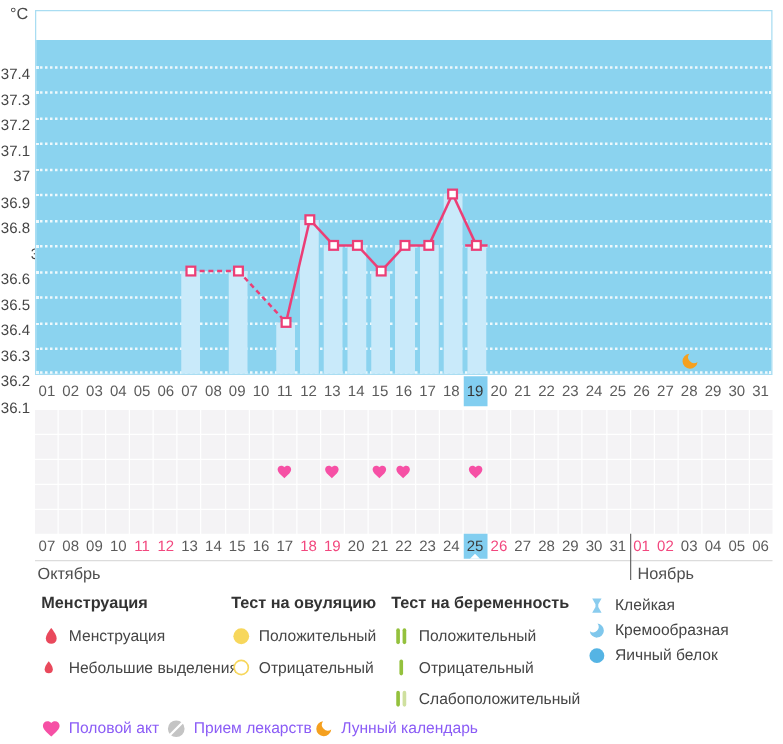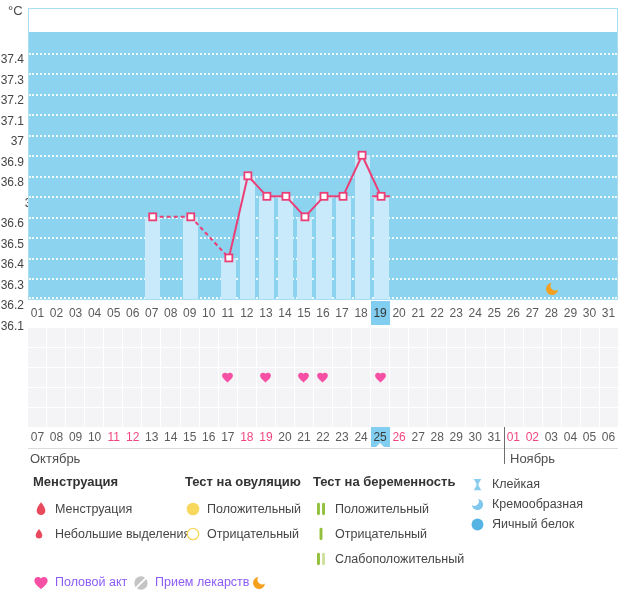--- a/index.html
+++ b/index.html
@@ -500,15 +500,16 @@
           </svg>
         </span>
         <span>Прием лекарств</span>
       </div>
       <div class="leg-foot" style="left: 251px;">
         <span class="leg-ico">
           <svg width="16" height="16" viewBox="0 0 24 24" xmlns="http://www.w3.org/2000/svg">
             <path d="M21 12.79A9 9 0 1 1 11.21 3a7 7 0 0 0 9.79 9.79z" fill="#f5a01f"></path>
           </svg>
         </span>
+        <span>Лунный календарь</span>
       </div>
     </div>
 </div>
 
 </body></html>

